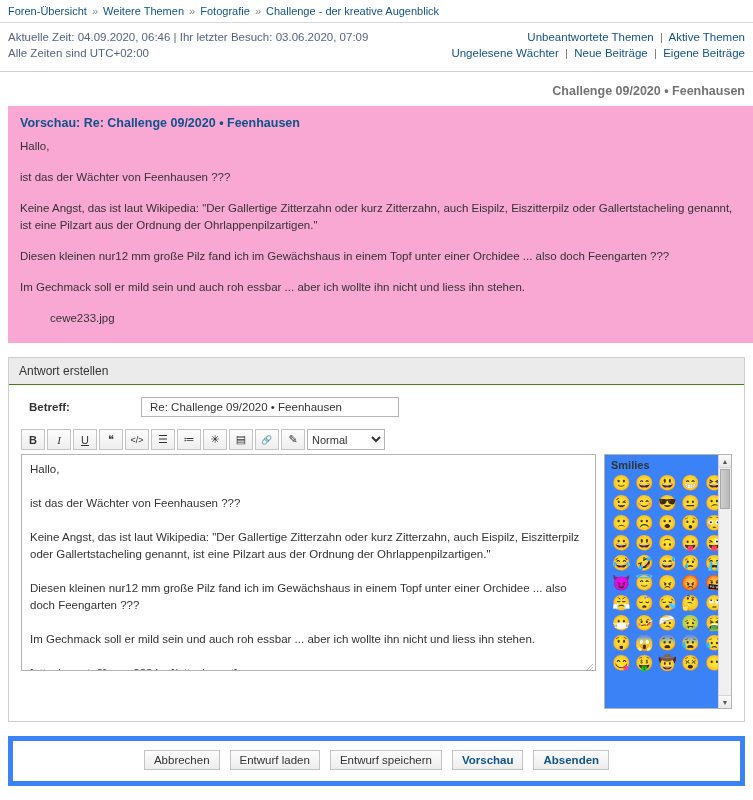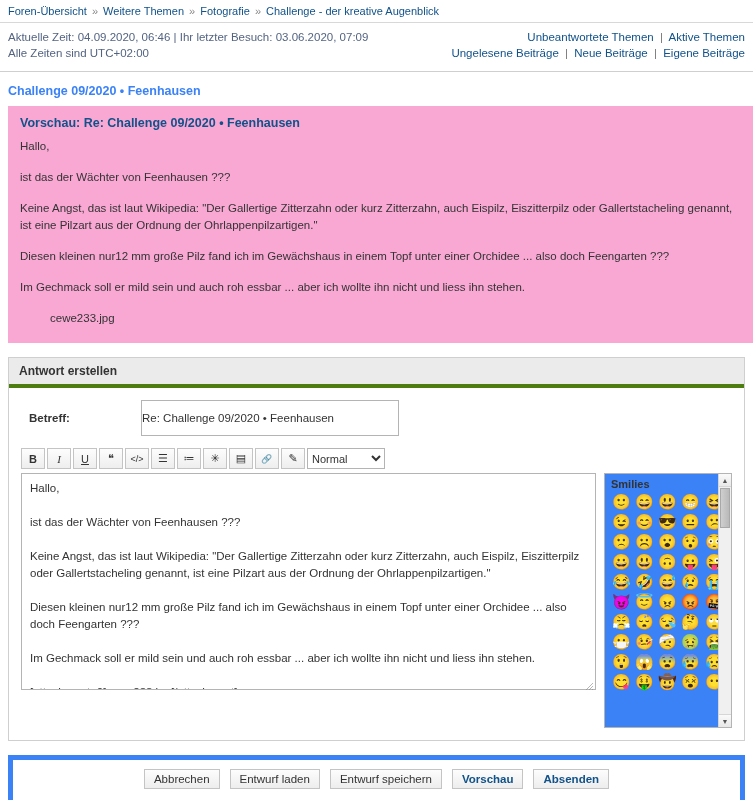--- a/index.html
+++ b/index.html
@@ -39,21 +39,22 @@
   .infobar .left { line-height: 16px; }
   .infobar .right { text-align: right; line-height: 16px; }
   .infobar a { color: #105289; text-decoration: none; }
   .infobar .divider { color: #777; padding: 0 3px; }
 
   
   .pagetitle {
     padding: 12px 8px 6px 8px;
     font-size: 12.5px;
     font-weight: bold;
-    color: #3b82f6;
+    color: #737373;
+    text-align: right;
   }
 
   
   .panel {
     margin: 2px 0 0 8px;
     border: 2px solid #f9a8d4;
     background: #f9a8d4;
   }
   .preview-title {
     padding: 8px 10px 6px 10px;
@@ -75,49 +76,49 @@
   }
 
   
   .section {
     margin: 14px 8px 0 8px;
     border: 1px solid #cfcfcf;
     background: #ffffff;
   }
   .section-header {
     background: #ebebeb;
-    border-bottom: 4px solid #4d7c0f;
+    border-bottom: 1px solid #4d7c0f;
     padding: 6px 10px;
     font-size: 12px;
-    font-weight: bold;
+    font-weight: normal;
     color: #333;
   }
   .section-inner { padding: 10px 12px 12px 12px; }
 
   .subject-row {
     display: flex;
     align-items: center;
     margin: 2px 0 12px 0;
   }
   .subject-label {
     width: 120px;
     font-weight: bold;
     font-size: 11.5px;
     color: #333;
     padding-left: 8px;
   }
   .subject-input {
     width: 258px;
-    height: 36px;
+    height: 20px;
     border: 1px solid #b4b4b4;
     background: #fff;
     font-family: "Liberation Sans", sans-serif;
     font-size: 11.5px;
     color: #333;
-    padding: 1px 0;
+    padding: 1px 8px;
   }
 
   
   .toolbar {
     display: flex;
     align-items: center;
     gap: 2px;
     margin-bottom: 4px;
   }
   .tbtn {
@@ -320,21 +321,21 @@
       <div>Aktuelle Zeit: 04.09.2020, 06:46 | Ihr letzter Besuch: 03.06.2020, 07:09</div>
       <div>Alle Zeiten sind UTC+02:00</div>
     </div>
     <div class="right">
       <div>
         <a href="#">Unbeantwortete Themen</a>
         <span class="divider">|</span>
         <a href="#">Aktive Themen</a>
       </div>
       <div>
-        <a href="#">Ungelesene Beiträge</a>
+        <a href="#">Ungelesene Wächter</a>
         <span class="divider">|</span>
         <a href="#">Neue Beiträge</a>
         <span class="divider">|</span>
         <a href="#">Eigene Beiträge</a>
       </div>
     </div>
   </div>
 
   <div class="pagetitle">Challenge 09/2020 • Feenhausen</div>
 

